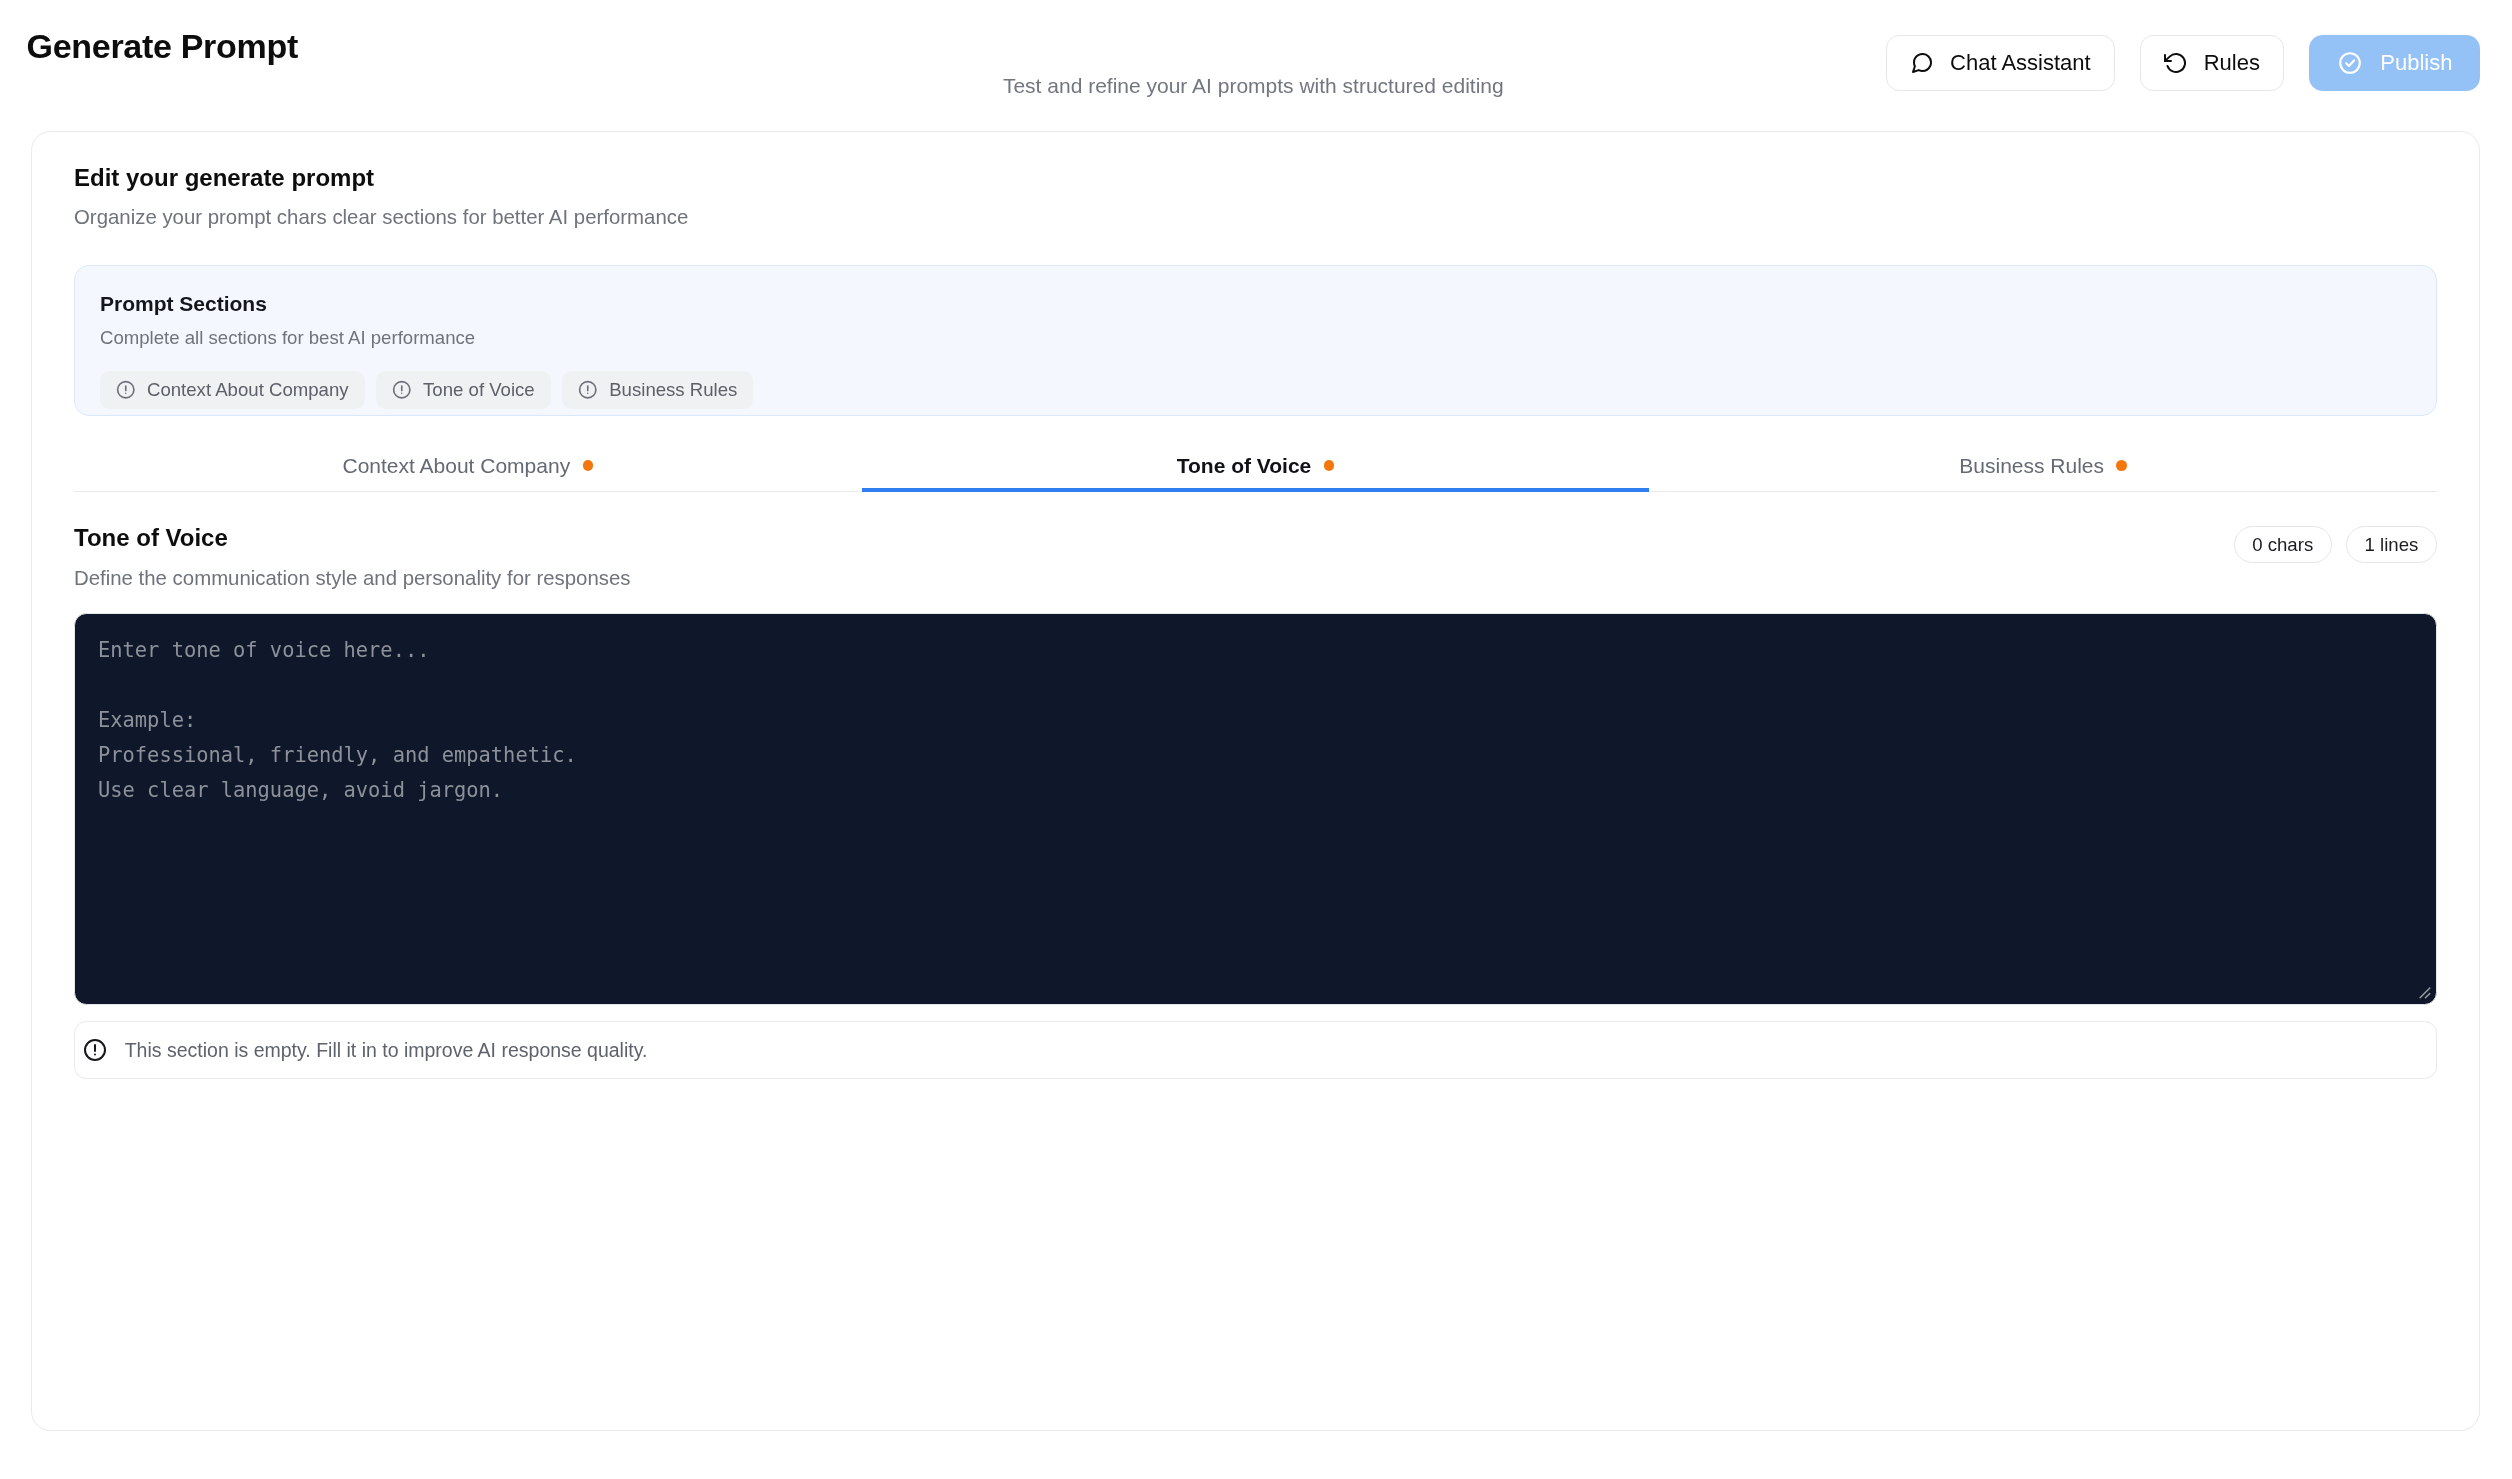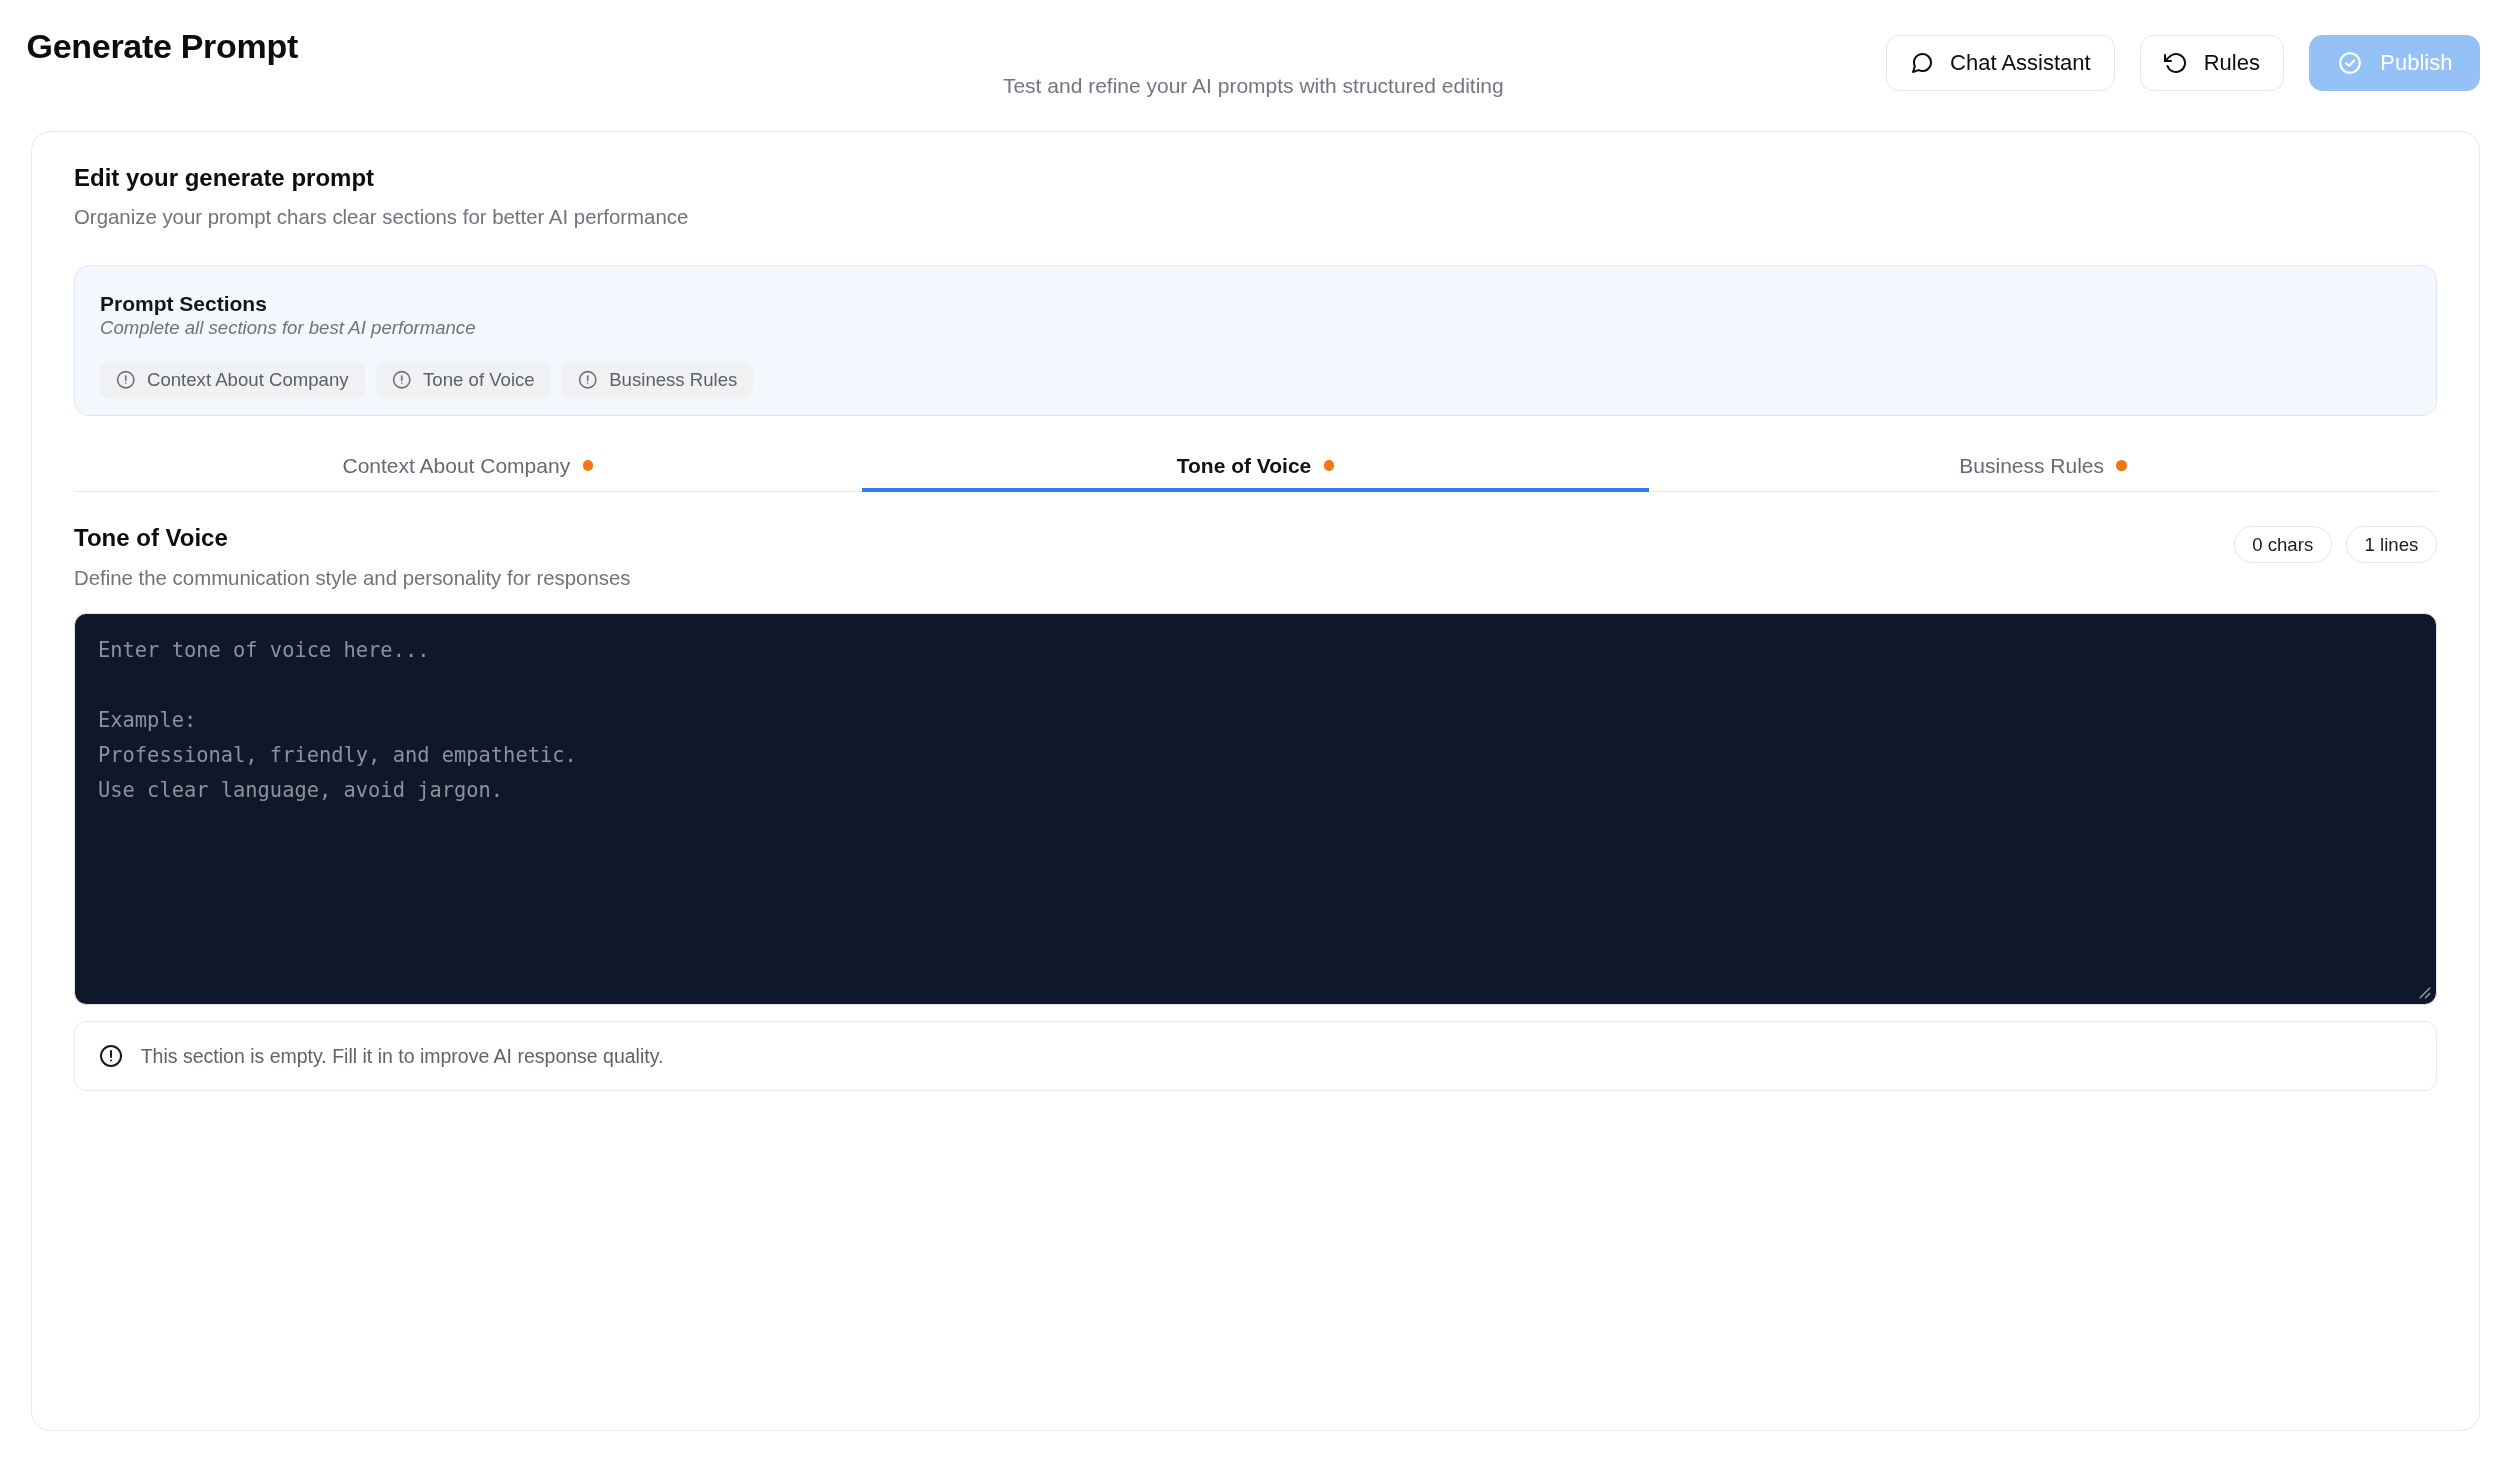--- a/index.html
+++ b/index.html
@@ -98,23 +98,22 @@
   }
   .sections-title {
     font-size: 21px;
     font-weight: bold;
     color: #14161a;
     line-height: 1.2;
   }
   .sections-subtitle {
     font-size: 18.6px;
     color: #6f737b;
-    margin-top: 1px;
-    line-height: 1.2;
-    font-style: italic;
+    margin-top: 11px;
+    line-height: 1.2;
   }
   .chip-row {
     display: flex;
     gap: 11.5px;
     margin-top: 22px;
   }
   .chip {
     display: flex;
     align-items: center;
     gap: 11.5px;
@@ -221,27 +220,27 @@
     white-space: pre-wrap;
   }
   .resize-grip {
     position: absolute;
     right: 3.5px; bottom: 3.5px;
     width: 19.5px; height: 19.5px;
   }
 
   .empty-note {
     margin-top: 16px;
-    height: 70px;
+    height: 58px;
     border: 1.3px solid #e7e9ec;
     border-radius: 12.4px;
     display: flex;
     align-items: center;
     gap: 17.7px;
-    padding: 0 24px;
+    padding: 0 8px;
   }
   .empty-note-text {
     font-size: 19.5px;
     color: #5e626b;
   }
   .empty-note svg { display: block; flex: none; }
 </style>
 </head>
 <body>
 

